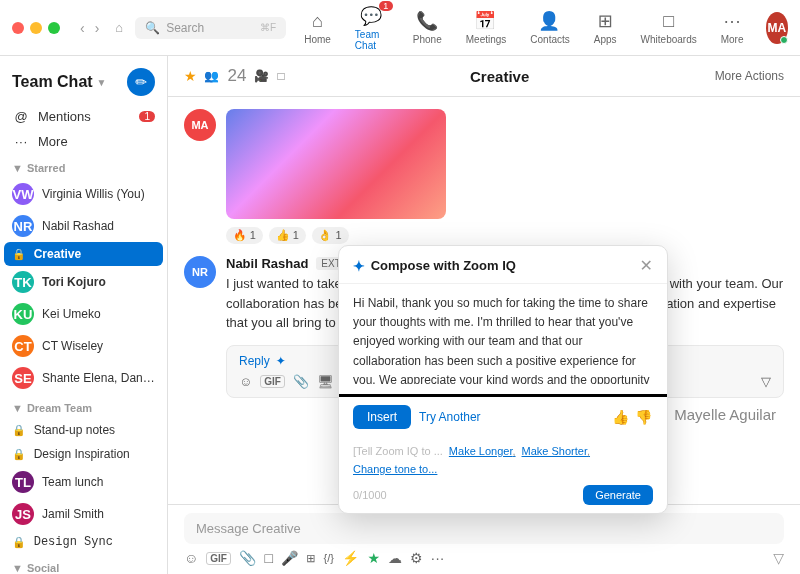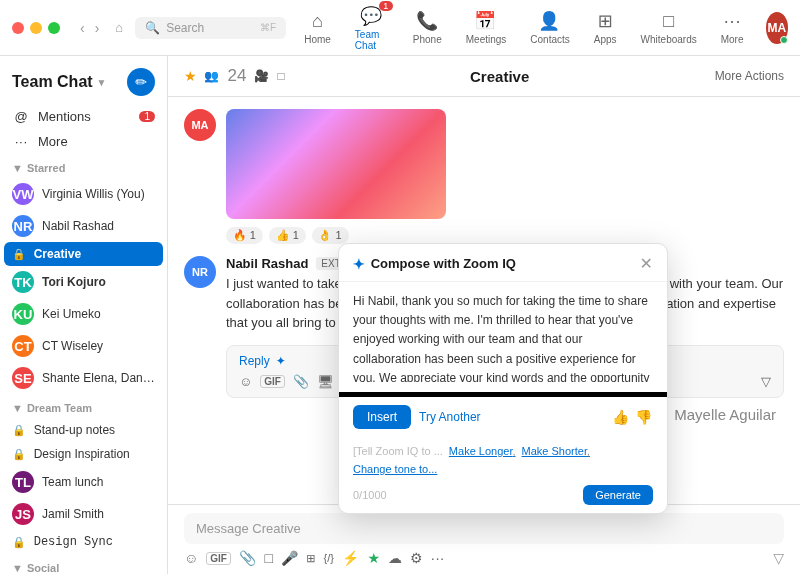--- a/index.html
+++ b/index.html
@@ -63,21 +63,21 @@
     .reply-toolbar { display: flex; align-items: center; gap: 8px; margin-top: 6px; flex-wrap: wrap; }
     .reply-toolbar-btn { font-size: 13px; color: #666; cursor: pointer; }
 
     
     .zoom-iq-popup { position: absolute; bottom: 60px; left: 170px; width: 330px; background: white; border-radius: 10px; box-shadow: 0 8px 32px rgba(0,0,0,0.18); z-index: 100; border: 1px solid #e0e0e0; }
     .zoom-iq-header { display: flex; align-items: center; justify-content: space-between; padding: 10px 14px 8px; border-bottom: 1px solid #f0f0f0; }
     .zoom-iq-title { display: flex; align-items: center; gap: 6px; font-size: 13px; font-weight: 600; color: #1a1a1a; }
     .zoom-iq-close { color: #999; cursor: pointer; font-size: 16px; }
     .zoom-iq-body { padding: 10px 14px; }
     .zoom-iq-text { font-size: 12px; color: #333; line-height: 1.6; height: 90px; overflow: hidden; }
-    .zoom-iq-actions { display: flex; align-items: center; gap: 8px; padding: 8px 14px; border-top: 5px solid #000000; }
+    .zoom-iq-actions { display: flex; align-items: center; gap: 8px; padding: 8px 14px; border-top: 3px solid #000000; }
     .btn-insert { background: #0070d2; color: white; border: none; border-radius: 6px; padding: 5px 14px; font-size: 12px; cursor: pointer; font-weight: 500; }
     .btn-try-another { background: none; border: none; color: #0070d2; font-size: 12px; cursor: pointer; font-weight: 500; }
     .thumbs { display: flex; gap: 6px; margin-left: auto; color: #999; font-size: 14px; }
     .zoom-iq-suggestions { padding: 8px 14px 6px; display: flex; align-items: center; gap: 6px; flex-wrap: wrap; }
     .suggestion-chip { background: none; border: none; color: #0070d2; font-size: 11px; cursor: pointer; padding: 0; text-decoration: underline; }
     .suggestion-chip:not(:last-child)::after { content: ','; color: #999; text-decoration: none; }
     .zoom-iq-input-row { padding: 4px 14px 8px; display: flex; align-items: center; justify-content: space-between; }
     .zoom-iq-char-count { font-size: 11px; color: #bbb; }
     .btn-generate { background: #0070d2; color: white; border: none; border-radius: 6px; padding: 4px 12px; font-size: 11px; cursor: pointer; }
 

